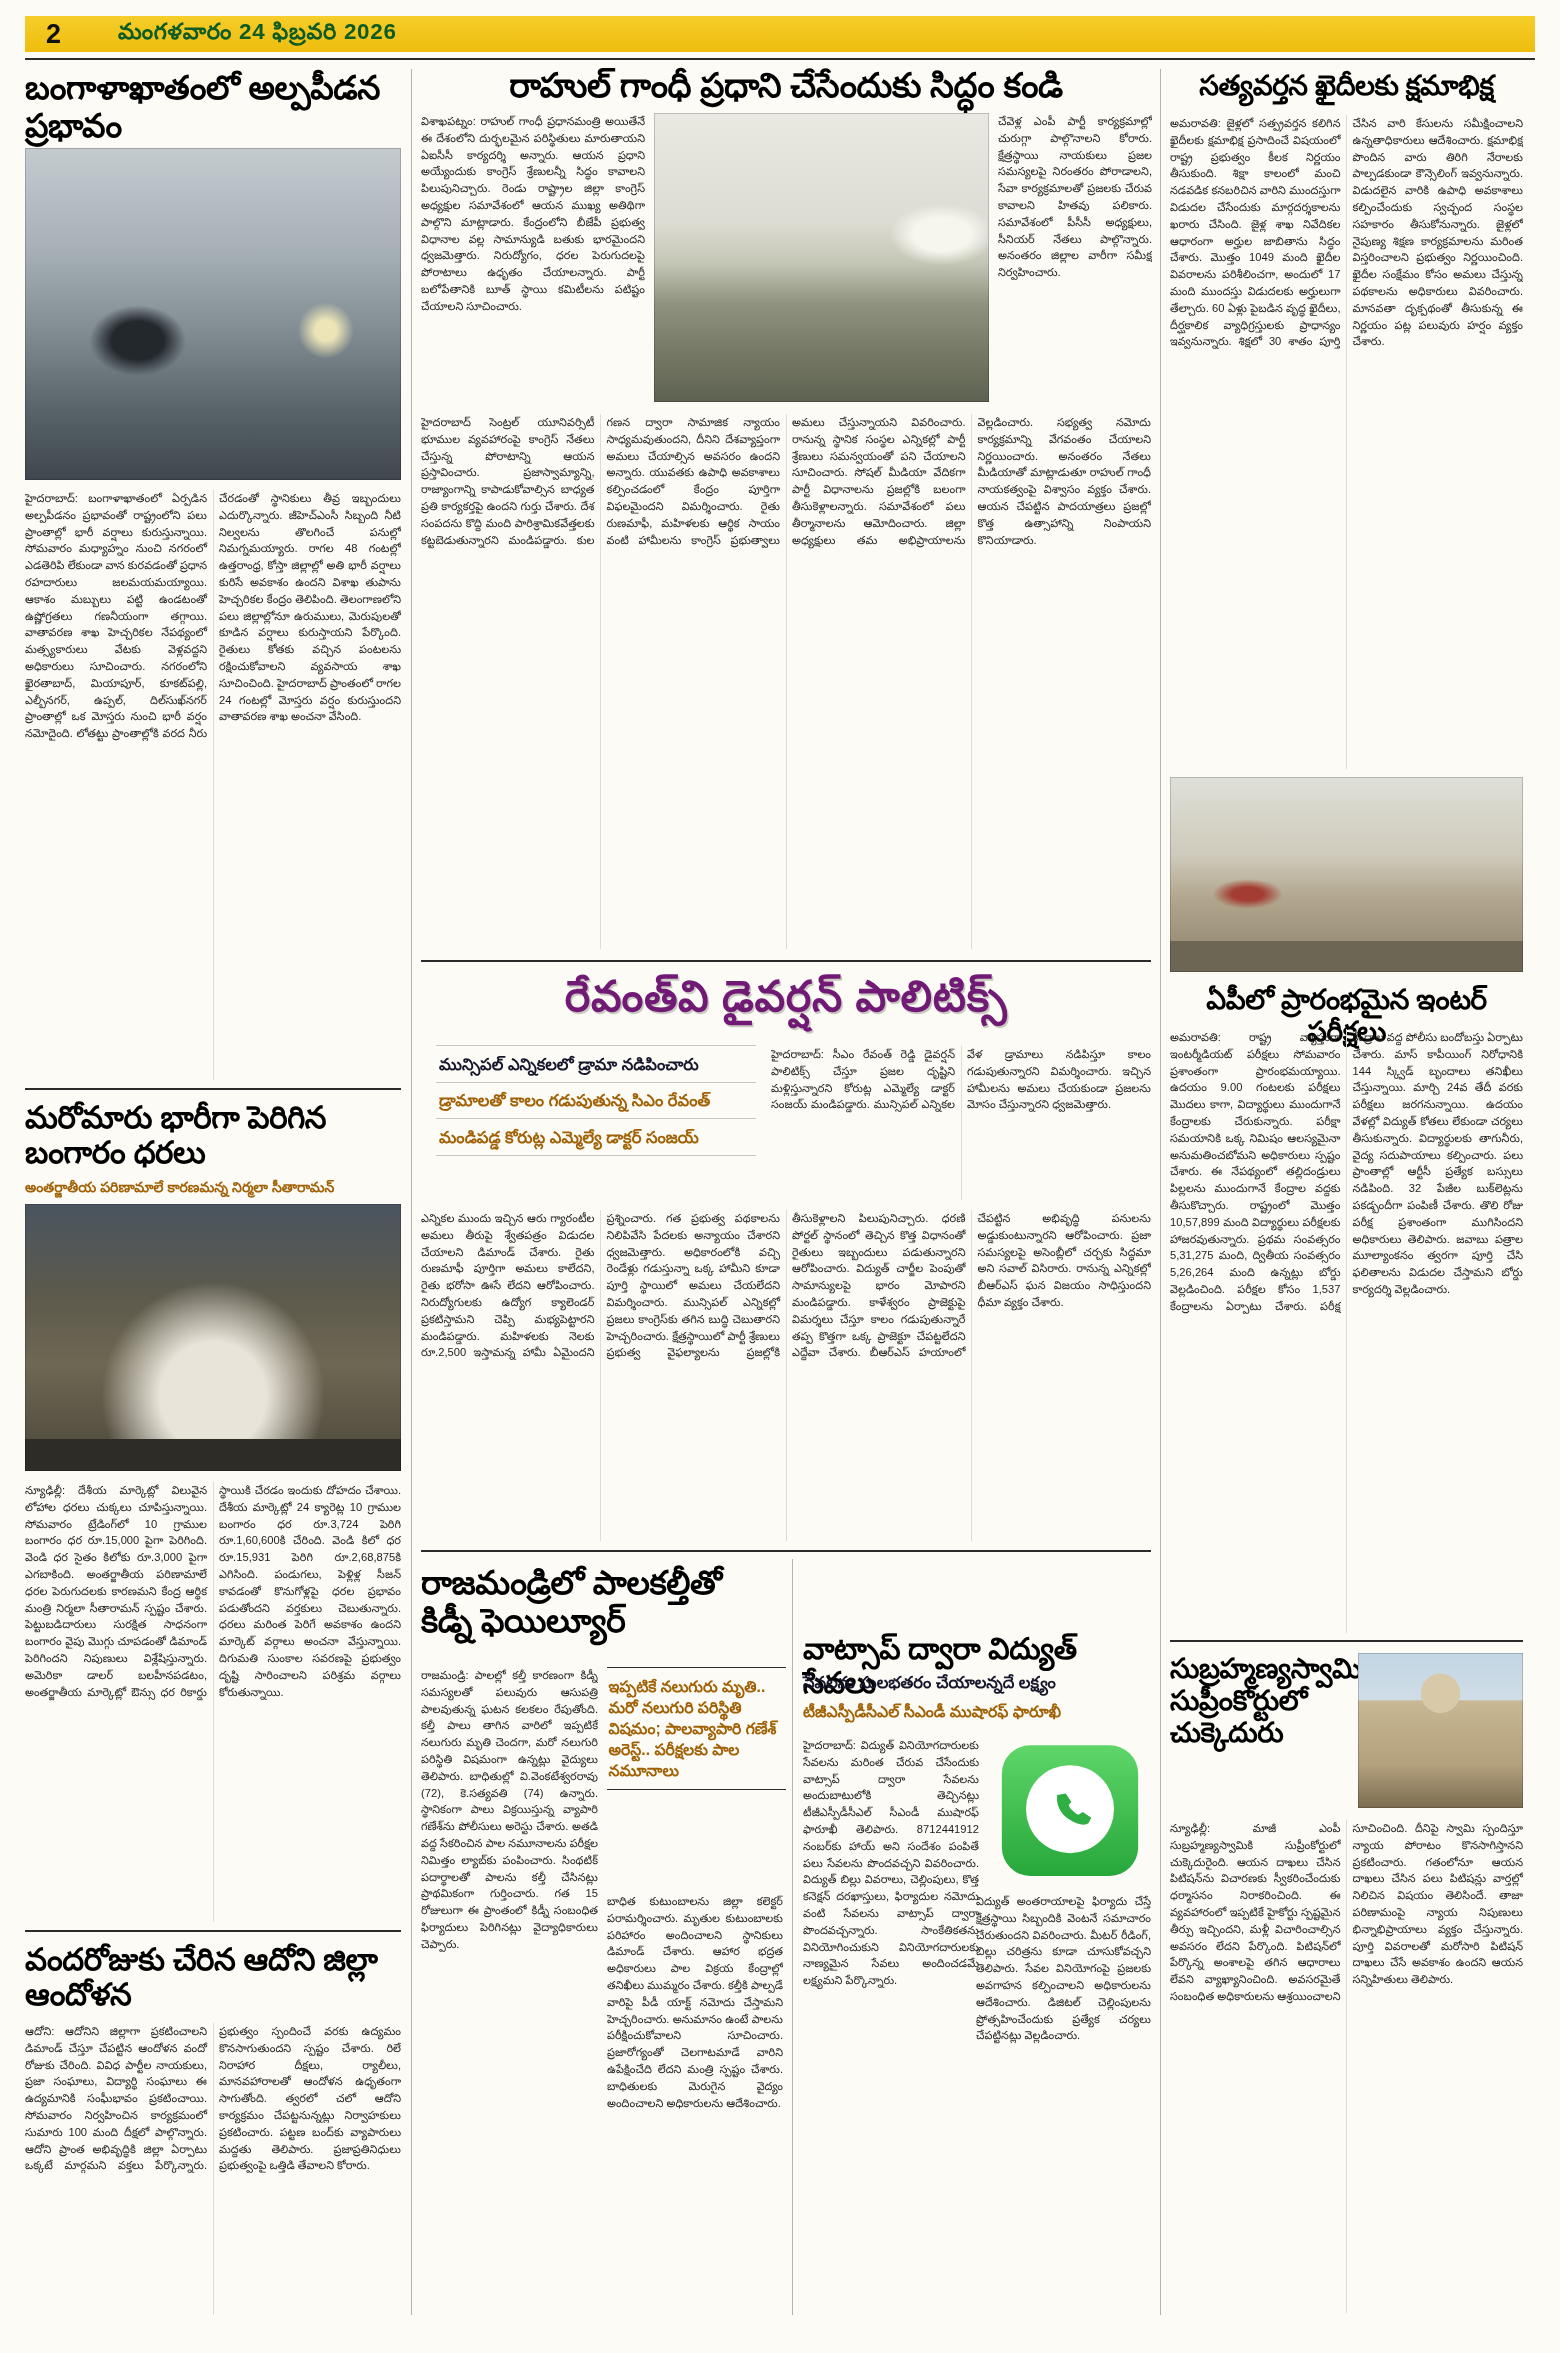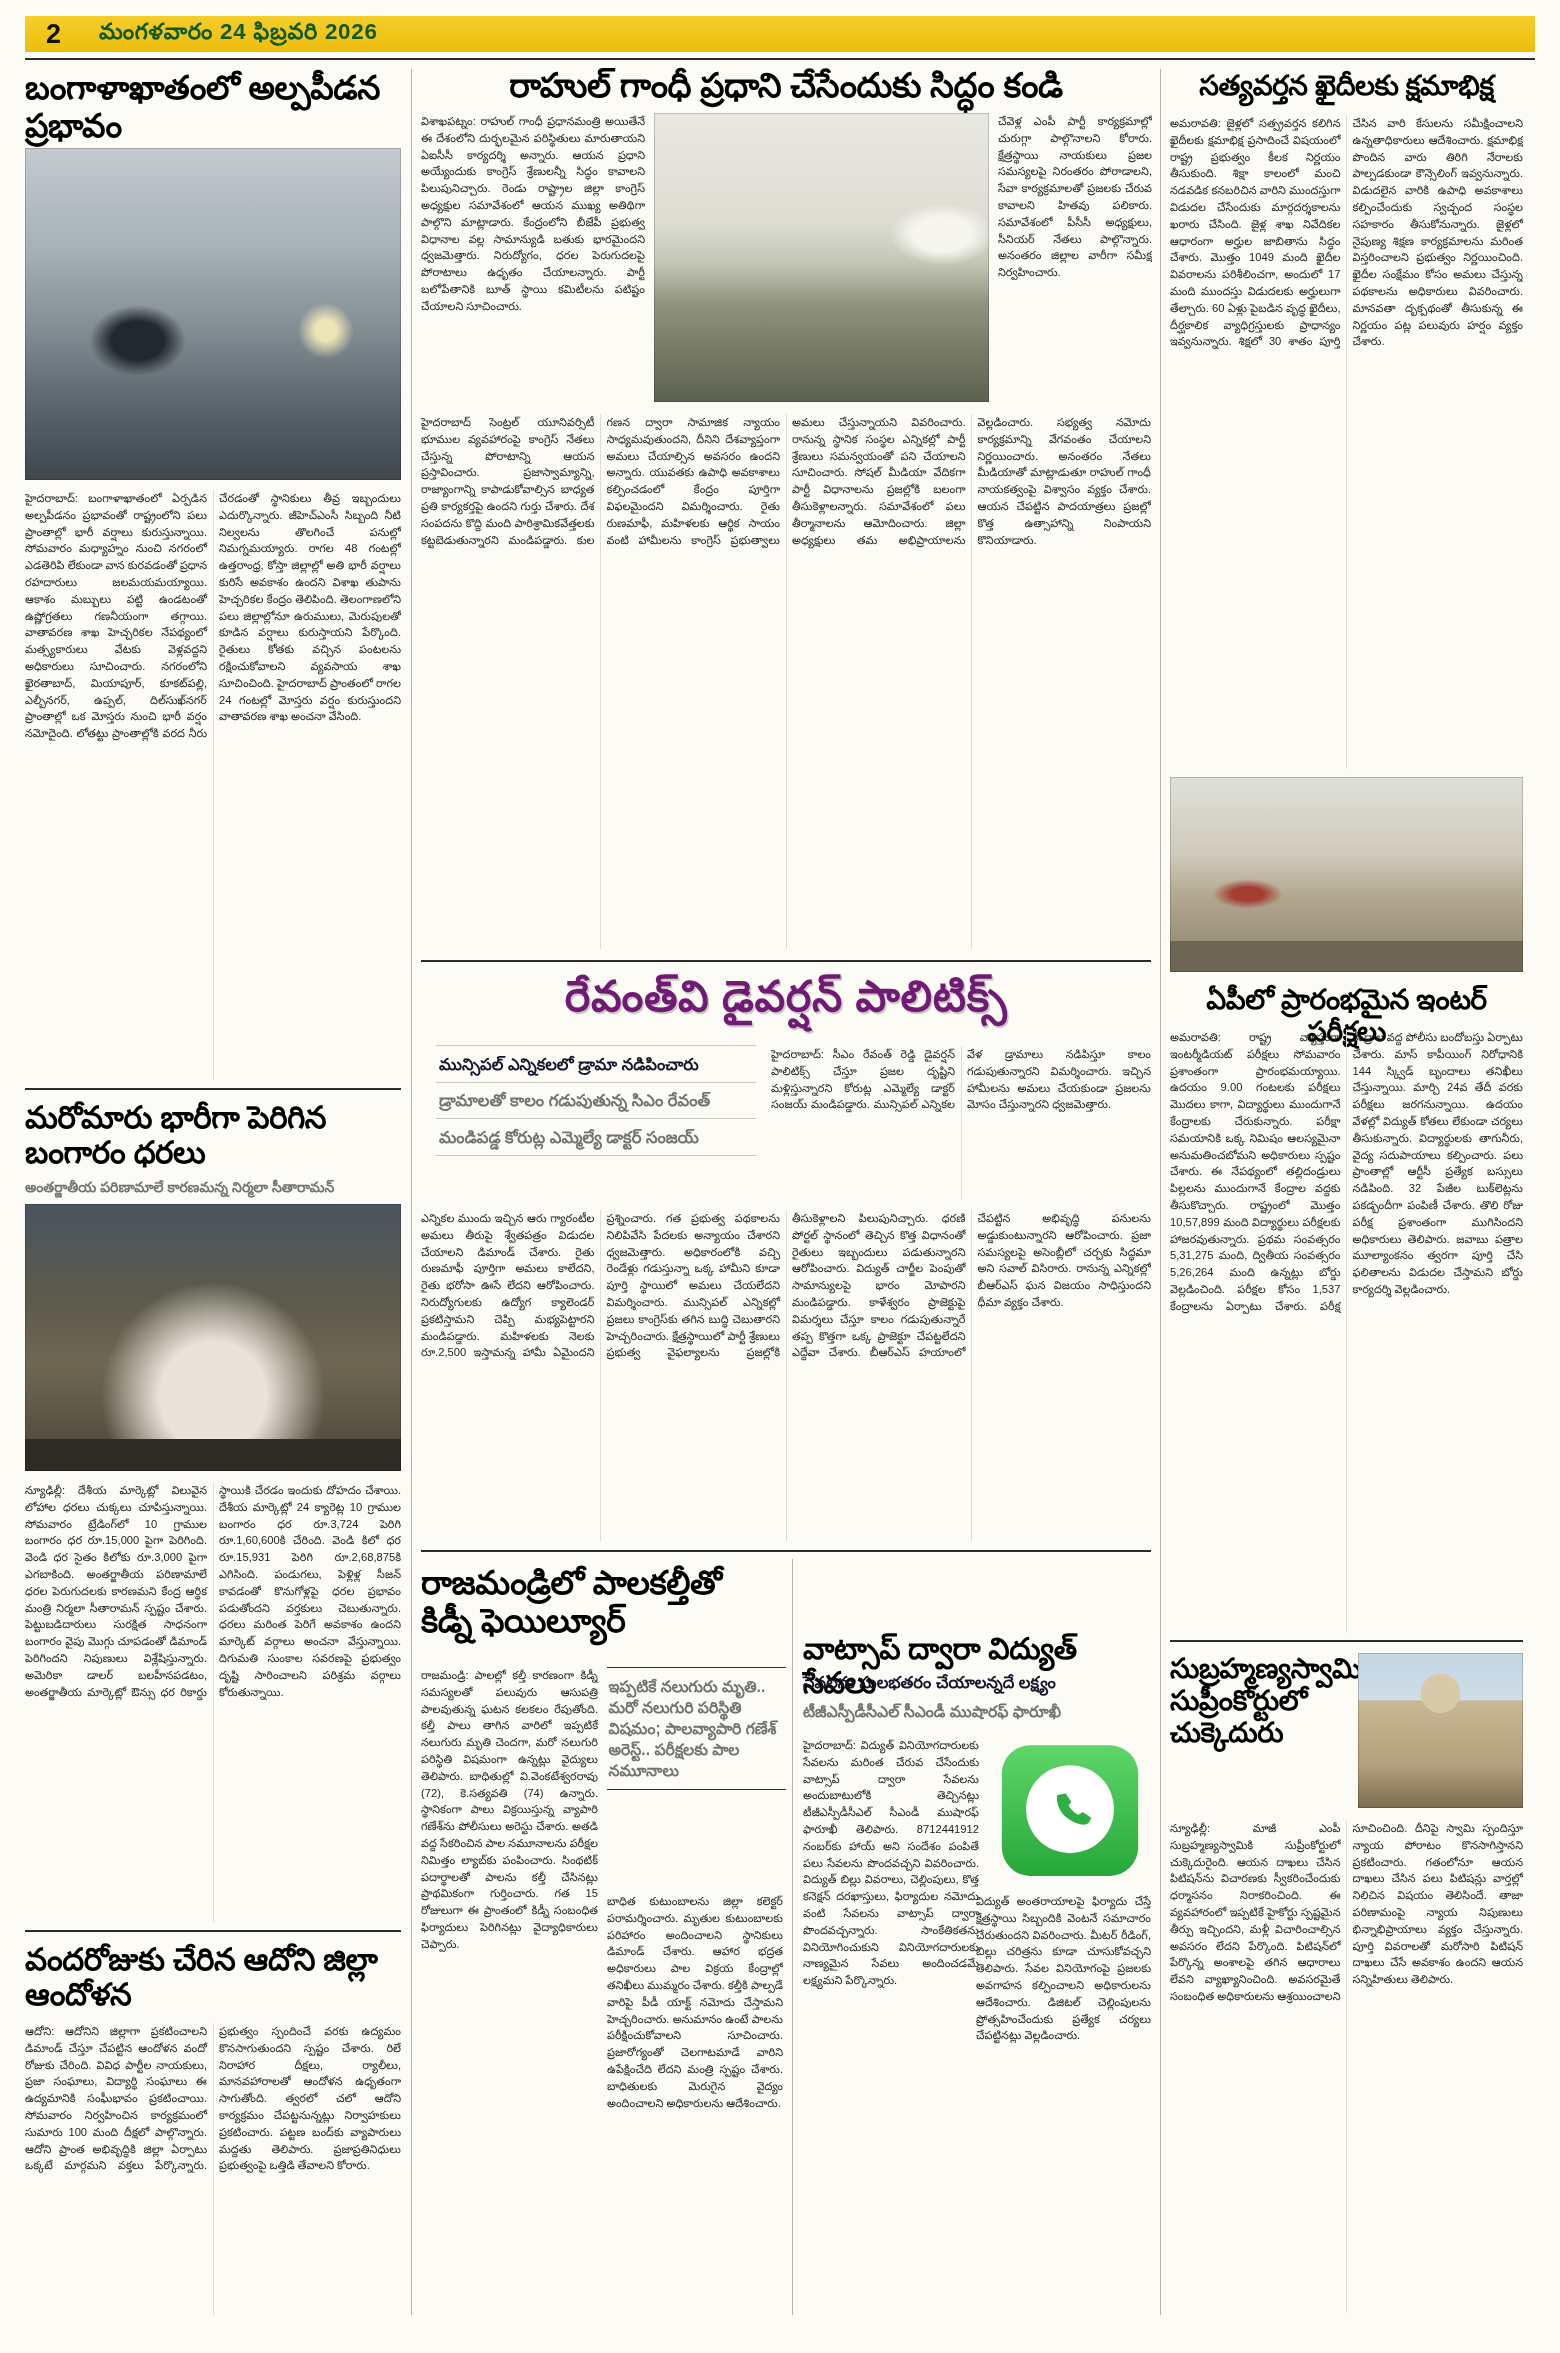--- a/index.html
+++ b/index.html
@@ -2,37 +2,37 @@
 <html style="font-size:12px"><head>
 <meta charset="utf-8">
 <style>
   html,body{margin:0;padding:0;background:#9a9a94;}
   .sheet{position:relative;width:1561px;height:2354px;background:#fcfbf5;margin:0 auto;
          font-family:"Liberation Sans","DejaVu Sans",sans-serif;overflow:hidden;}
   .abs{position:absolute;}
   
   .goldbar{background:linear-gradient(180deg,#f6cd2a,#eebd0e);display:flex;align-items:center;}
   .pagenum{font-size:27px;font-weight:bold;color:#111;margin-left:21px;}
-  .datetxt{font-size:22.4px;font-weight:bold;color:#0e5b24;margin-left:38px;letter-spacing:0.7px;}
+  .datetxt{font-size:22.4px;font-weight:bold;color:#0e5b24;margin-left:57px;letter-spacing:0.7px;}
   .masthead{z-index:5;}
   .mast-red{position:absolute;left:4.5px;top:12px;width:349px;height:43px;background:#d21f26;
             transform:skewX(-12deg);border-radius:10.4px;}
   .mast-blue{position:absolute;left:0;top:6px;width:350px;height:46px;
              background:linear-gradient(180deg,#2f6cc0,#123f8c);border-radius:25px 7.5px 25px 7.5px;
              display:flex;align-items:center;justify-content:center;box-shadow:0 1.5px 3px rgba(0,0,0,.35);}
   .mast-title{color:#fff;font-size:37px;font-weight:bold;font-style:italic;letter-spacing:1.5px;
               text-shadow:1.5px 1.5px 1.5px rgba(0,0,0,.4);}
   .hrule{background:#2b2b2b;}
   .vrule{background:#b5b5ac;width:0.7px;}
   
   .headline{font-weight:bold;color:#000000;line-height:1.14;letter-spacing:-0.4px;}
   .headline-c{text-align:center;}
   .bigdisplay{font-weight:800;color:#701a75;text-align:center;letter-spacing:0.7px;
               text-shadow:1.5px 1.5px 0 #c9c9c2;}
-  .teal{color:#737373;}
+  .teal{color:#a16207;}
   .subhead{font-weight:bold;line-height:1.35;}
   .body-text{font-size:11.2px;line-height:1.5;color:#1d1d1d;text-align:justify;overflow:hidden;}
   .cols2{column-count:2;column-gap:12px;column-rule:0.7px solid #ddddd2;}
   .cols4{column-count:4;column-gap:12px;column-rule:0.7px solid #ddddd2;}
   .photo{box-shadow:inset 0 0 0 0.7px rgba(0,0,0,.25);}
   .rain-photo{background:
      radial-gradient(ellipse at 30% 58%, #23282d 0 7%, transparent 13%),
      radial-gradient(circle at 80% 55%, rgba(255,244,190,.85) 0 3%, transparent 8%),
      linear-gradient(180deg,#c3cbcf 0%,#a7b1b6 30%,#828d93 55%,#59646b 78%,#3f474d 100%);}
   .rahul-photo{background:

